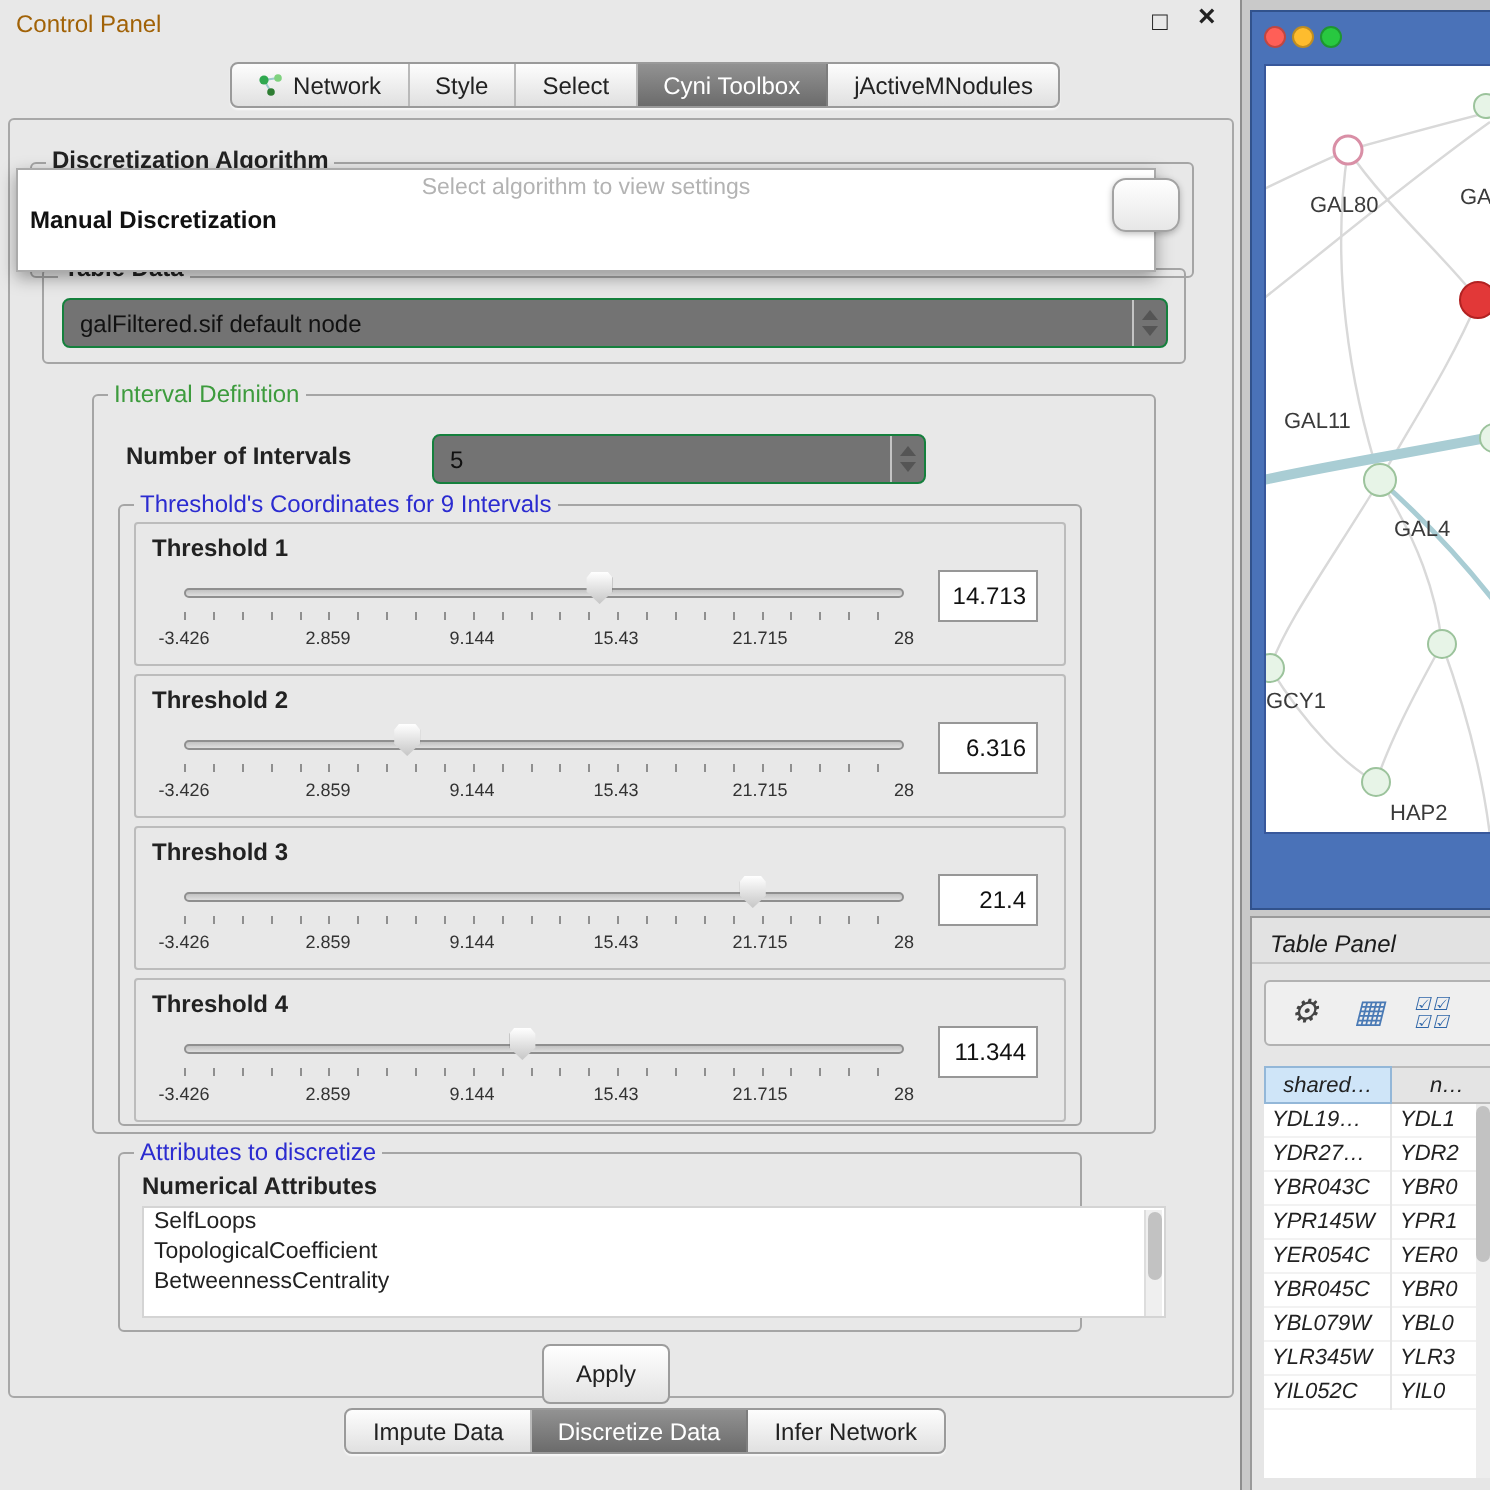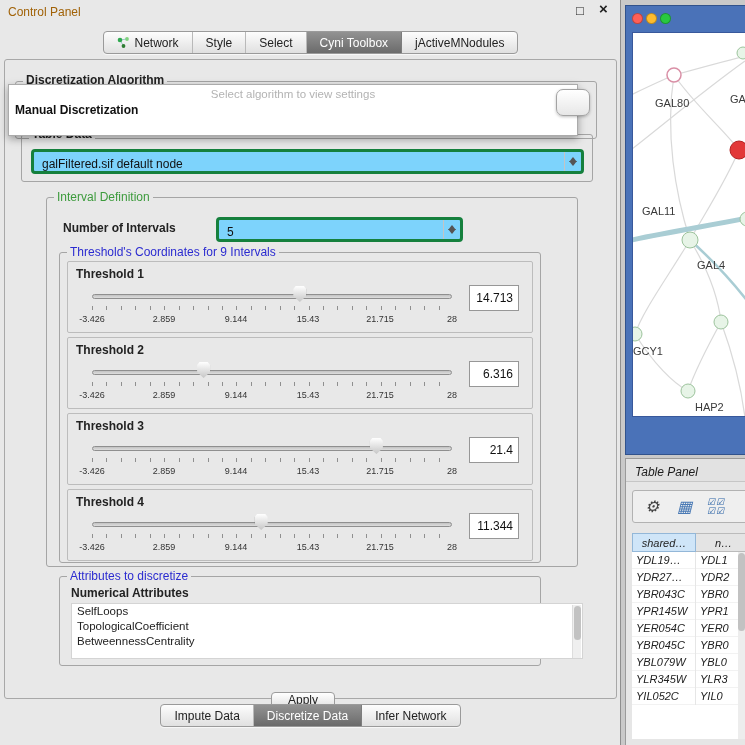--- a/index.html
+++ b/index.html
@@ -9,21 +9,21 @@
 
   
   #cp { position:absolute; left:0; top:0; width:621px; height:745px; background:#e8e8e8; border-right:1px solid #8e8e8e; }
   .titlebar { position:absolute; left:0; top:0; width:100%; height:24px; }
   .titlebar .title { position:absolute; left:8px; top:5px; font-size:12px; color:#a16207;text-align:right; }
   .wbtn { position:absolute; top:4px; font-size:13px; color:#222; line-height:13px; }
   .wbtn.float { left:576px; }
   .wbtn.close { left:599px; font-weight:bold; font-size:15px; top:2px; }
 
   
-  .tabrow { position:absolute; left:0; width:621px; text-align:center; }
+  .tabrow { position:absolute; left:12px; width:621px; text-align:center; }
   #toptabs { top:31px; }
   #bottomtabs { top:704px; }
   .seg-group { display:inline-flex; border:1px solid #9a9a9a; border-radius:4px; overflow:hidden; background:linear-gradient(#fdfdfd,#e0e0e0); height:23px; box-shadow:0 1px 1px rgba(255,255,255,.7); }
   .seg { padding:0 13px; font-size:12px; color:#222; display:flex; align-items:center; gap:5px; border-right:1px solid #b9b9b9; cursor:default; }
   .seg:last-child { border-right:none; }
   .seg.selected { background:linear-gradient(#929292,#6b6b6b); color:#fff; border-right-color:#7d7d7d; }
 
   
   .main { position:absolute; left:4px; top:59px; width:613px; height:640px; border:1px solid #a8a8a8; border-radius:3px; background:#e8e8e8; }
 
@@ -40,21 +40,21 @@
   #iv-group { left:41px; top:137px; width:532px; height:370px; }
   #iv-label { left:49px; top:130px; }
   #ni-label { left:58px; top:161px; }
   #th-group { left:54px; top:192px; width:482px; height:311px; }
   #th-label { left:62px; top:185px; }
   #attr-group { left:54px; top:516px; width:482px; height:90px; }
   #attr-label { left:62px; top:509px; }
   #na-label { left:66px; top:526px; }
 
   
-  .combo { position:absolute; background:#7dd3fc; border:3px solid #15803d; border-radius:4px; height:25px; }
+  .combo { position:absolute; background:#737373; border:1px solid #15803d; border-radius:4px; height:25px; }
   .combo .combo-text { position:absolute; left:8px; top:5px; font-size:12px; color:#111; white-space:nowrap; }
   .stepper { position:absolute; right:0; top:0; bottom:0; width:17px; border-left:1px solid #c4c4c4; }
   .stepper::before { content:""; position:absolute; left:4px; top:5px; border:4px solid transparent; border-bottom:5px solid #555; border-top:none; }
   .stepper::after  { content:""; position:absolute; left:4px; bottom:5px; border:4px solid transparent; border-top:5px solid #555; border-bottom:none; }
   #td-combo { left:26px; top:89px; width:553px; }
   #ni-combo { left:211px; top:157px; width:247px; }
 
   
   .threshold { position:absolute; left:62px; width:466px; height:72px; border:1px solid #bcbcbc; border-radius:2px; }
   .th-label { position:absolute; left:8px; top:5px; font-weight:bold; font-size:12px; }
@@ -64,21 +64,21 @@
   .tl { position:absolute; top:52px; font-size:9px; color:#333; transform:translateX(-50%); white-space:nowrap; }
   .p0{left:24px}.p1{left:96px}.p2{left:168px}.p3{left:240px}.p4{left:312px}.p5{left:384px}
   .vbox { position:absolute; left:401px; top:23px; width:50px; height:26px; border:1px solid #979797; background:#fff; font-size:12px; text-align:right; padding-right:5px; color:#111; }
 
   
   .list { position:absolute; left:66px; top:543px; width:512px; height:56px; background:#fff; border:1px solid #d4d4d4; overflow:hidden; }
   .li { font-size:11.5px; line-height:15px; padding-left:5px; color:#222; white-space:nowrap; }
   .vscroll { position:absolute; right:1px; top:1px; width:9px; height:53px; background:#efefef; border-left:1px solid #ddd; }
   .vthumb { position:absolute; left:1px; top:1px; width:7px; height:34px; background:#c2c2c2; border-radius:4px; }
 
-  #apply { position:absolute; left:266px; top:612px; width:64px; height:16px; border:1px solid #9c9c9c; border-radius:4px; background:linear-gradient(#ffffff,#e2e2e2); font-size:12px; color:#222;margin-top:20px; }
+  #apply { position:absolute; left:266px; top:612px; width:64px; height:30px; border:1px solid #9c9c9c; border-radius:4px; background:linear-gradient(#ffffff,#e2e2e2); font-size:12px; color:#222; }
 
   
   .popup { position:absolute; left:8px; top:84px; width:570px; height:52px; background:#fff; border:1px solid #ababab; box-shadow:0 3px 8px rgba(0,0,0,.35); z-index:40; }
   .popup .hint { position:absolute; left:0; top:3px; width:100%; text-align:center; color:#b3b3b3; font-size:11.5px; }
   .popup .opt { position:absolute; left:6px; font-size:12px; color:#111; white-space:nowrap; }
   .popup .opt.o1 { top:18px; font-weight:bold; }
   .popup .opt.o2 { top:34px; }
   .capsule { position:absolute; left:556px; top:89px; width:34px; height:27px; background:linear-gradient(#ffffff,#e7e7e7); border:1px solid #a3a3a3; border-radius:7px; box-shadow:0 1px 3px rgba(0,0,0,.25); z-index:41; }
 
   

